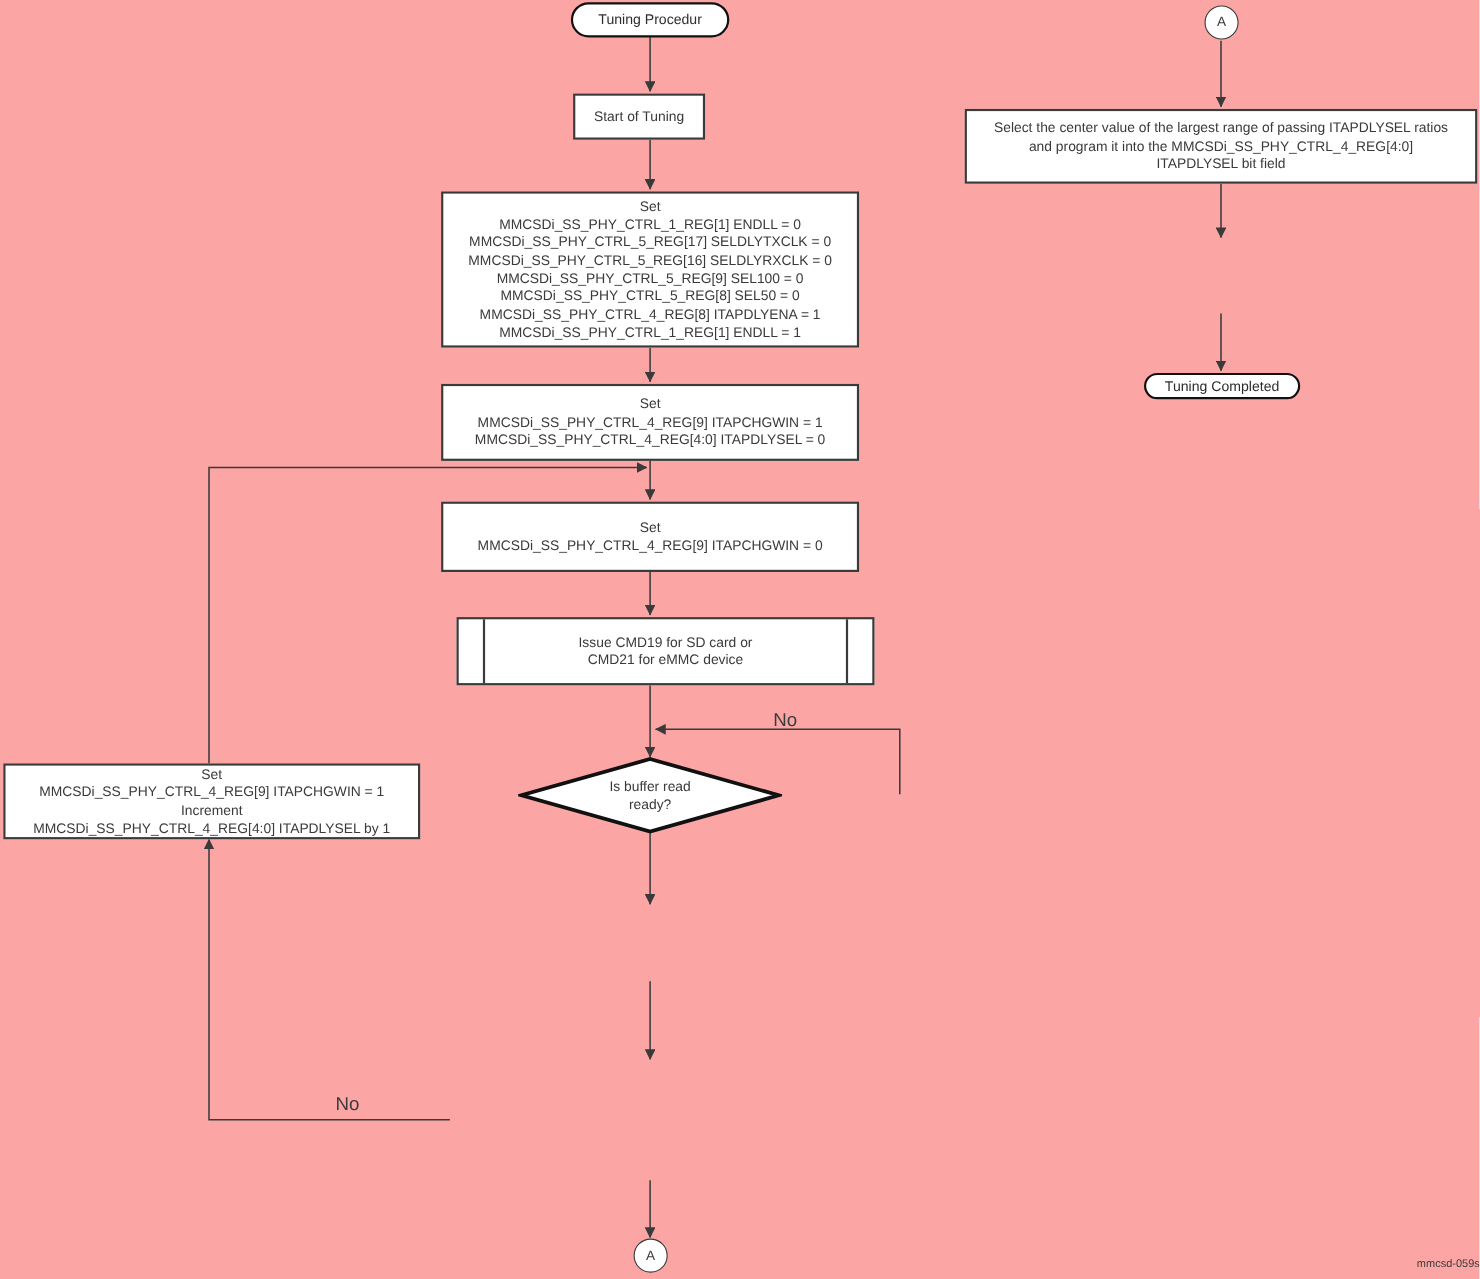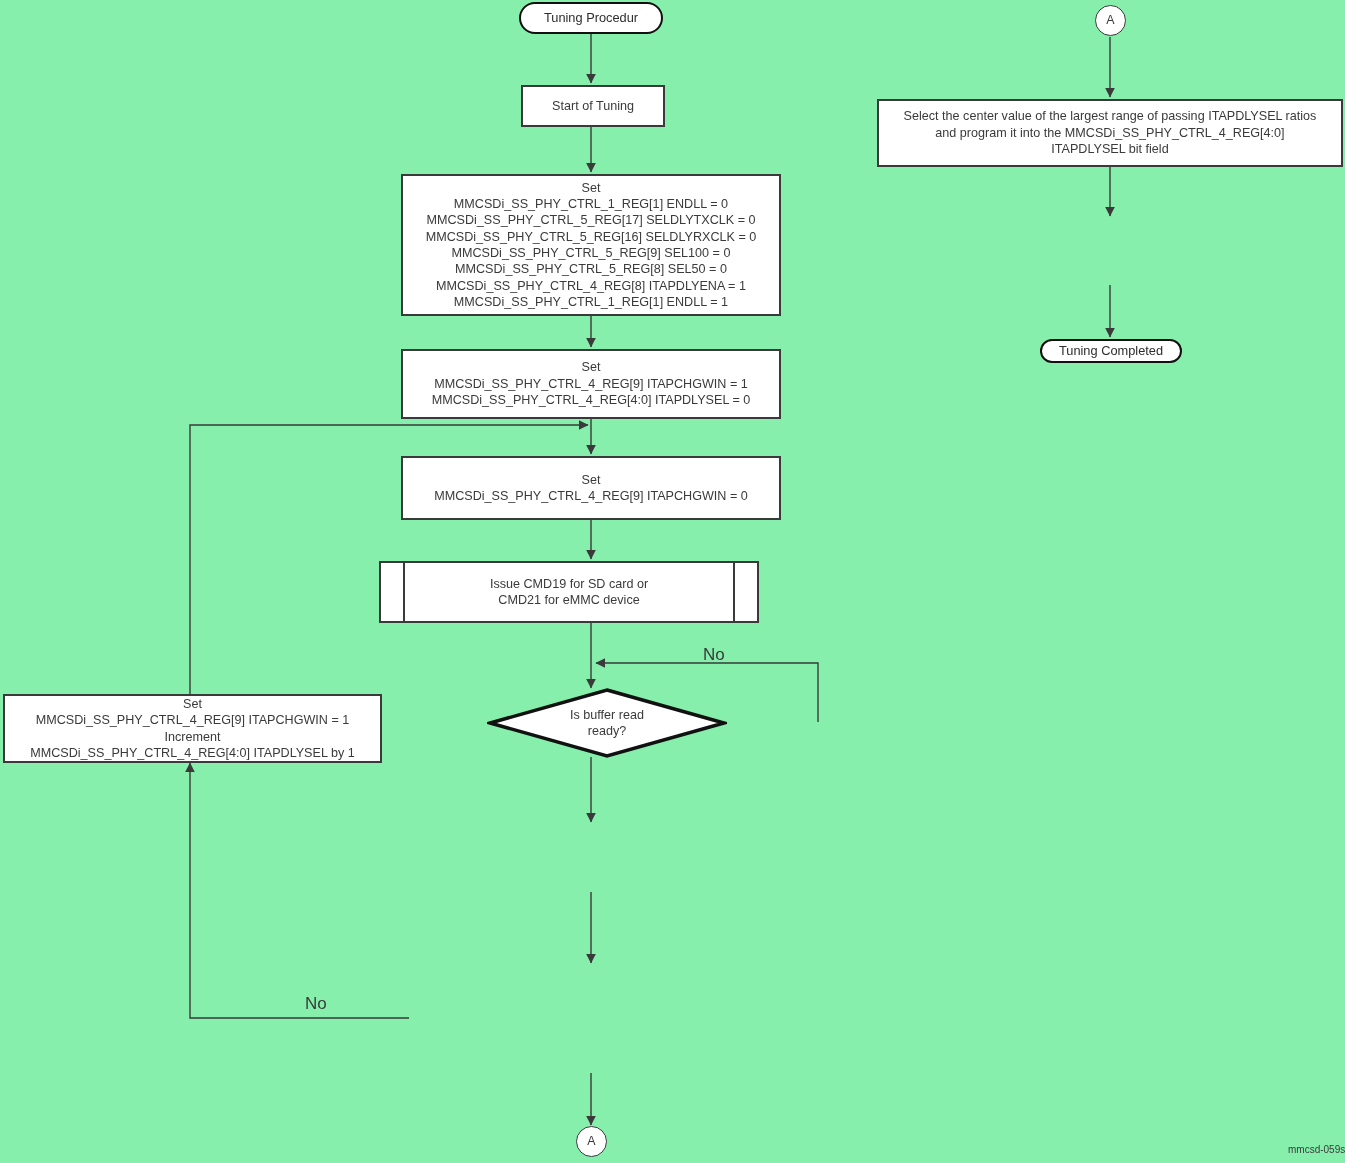--- a/index.html
+++ b/index.html
@@ -8,21 +8,21 @@
     background: #ffffff;
   }
   body {
     font-family: "Liberation Sans", sans-serif;
     color: #3a3a3a;
   }
   #canvas {
     position: relative;
     width: 1345px;
     height: 1163px;
-    background: #86efac;
+    background: #fca5a5;
     overflow: hidden;
   }
   .node {
     position: absolute;
     box-sizing: border-box;
     display: flex;
     align-items: center;
     justify-content: center;
     text-align: center;
     color: #3a3a3a;
@@ -66,21 +66,20 @@
   
   .connector {
     border: 1.4px solid #3a3a3a;
     border-radius: 50%;
     font-size: 12.4px;
   }
 
   
   .decision {
     position: absolute;
-    margin-left: 16px;
   }
   .decision svg { display: block; }
   .decision .dlabel {
     position: absolute;
     left: 0; right: 0; top: 0; bottom: 0;
     display: flex;
     align-items: center;
     justify-content: center;
     text-align: center;
     font-size: 12.6px;
@@ -155,21 +154,21 @@
       <line x1="1110" y1="167" x2="1110" y2="216" marker-end="url(#arrow)"></line>
 
       <line x1="1110" y1="285" x2="1110" y2="337" marker-end="url(#arrow)"></line>
     </g>
   </svg>
 
   <div class="node terminator" style="left:519px; top:2px; width:144px; height:32px;">
     <span class="txt">Tuning Procedur</span>
   </div>
 
-  <div class="node process" style="left:521px; top:85px; width:144px; height:42px;">
+  <div class="node process" style="left:521px; top:85px; width:120px; height:42px;">
     <span class="txt">Start of Tuning</span>
   </div>
 
   <div class="node process" style="left:401px; top:174px; width:380px; height:142px;">
     <span class="txt">Set
 MMCSDi_SS_PHY_CTRL_1_REG[1] ENDLL = 0
 MMCSDi_SS_PHY_CTRL_5_REG[17] SELDLYTXCLK = 0
 MMCSDi_SS_PHY_CTRL_5_REG[16] SELDLYRXCLK = 0
 MMCSDi_SS_PHY_CTRL_5_REG[9] SEL100 = 0
 MMCSDi_SS_PHY_CTRL_5_REG[8] SEL50 = 0
@@ -181,21 +180,21 @@
     <span class="txt">Set
 MMCSDi_SS_PHY_CTRL_4_REG[9] ITAPCHGWIN = 1
 MMCSDi_SS_PHY_CTRL_4_REG[4:0] ITAPDLYSEL = 0</span>
   </div>
 
   <div class="node process" style="left:401px; top:456px; width:380px; height:64px;">
     <span class="txt">Set
 MMCSDi_SS_PHY_CTRL_4_REG[9] ITAPCHGWIN = 0</span>
   </div>
 
-  <div class="node predefined" style="left:379px; top:561px; width:380px; height:62px; position:absolute;">
+  <div class="node predefined" style="left:415px; top:561px; width:380px; height:62px; position:absolute;">
     <span class="bar left"></span>
     <span class="bar right"></span>
     <span class="txt">Issue CMD19 for SD card or
 CMD21 for eMMC device</span>
   </div>
 
   <div class="decision" style="left:471px; top:688px;">
     <svg width="240" height="70" viewBox="0 0 240 70">
       <polygon points="120,2 237,35 120,68 3,35" fill="#ffffff" stroke="#111111" stroke-width="3.4"></polygon>
     </svg>

